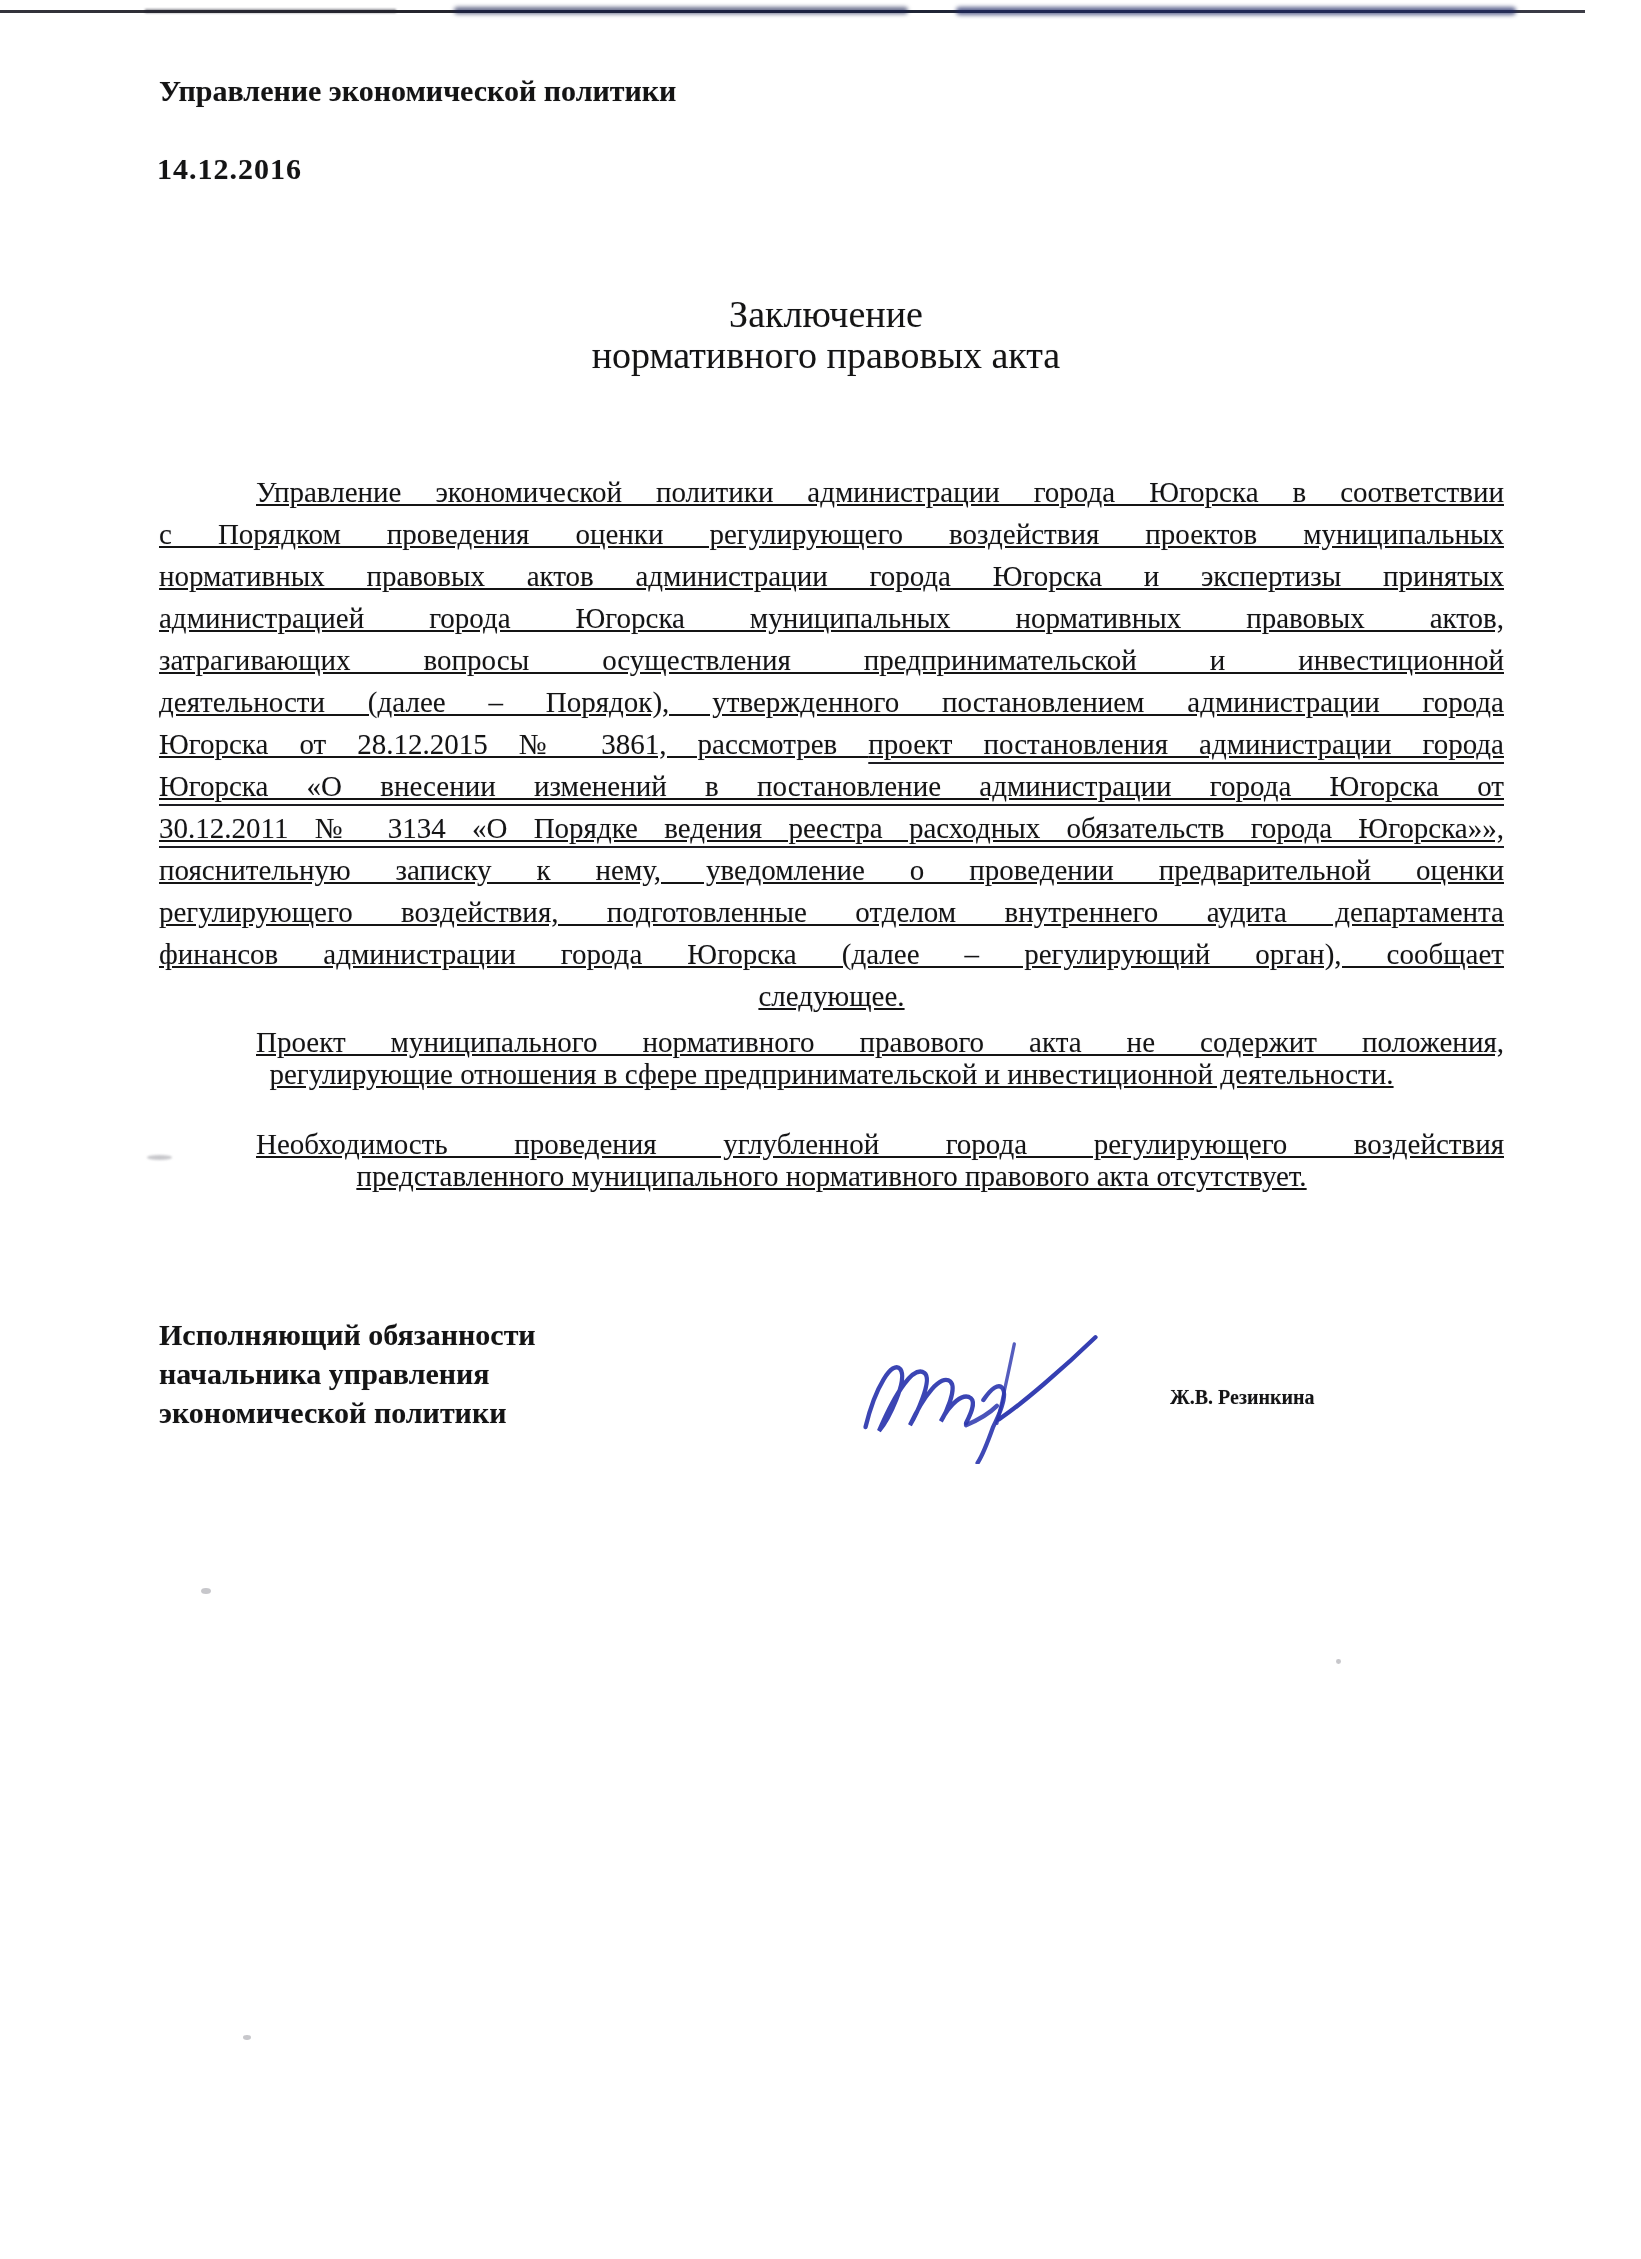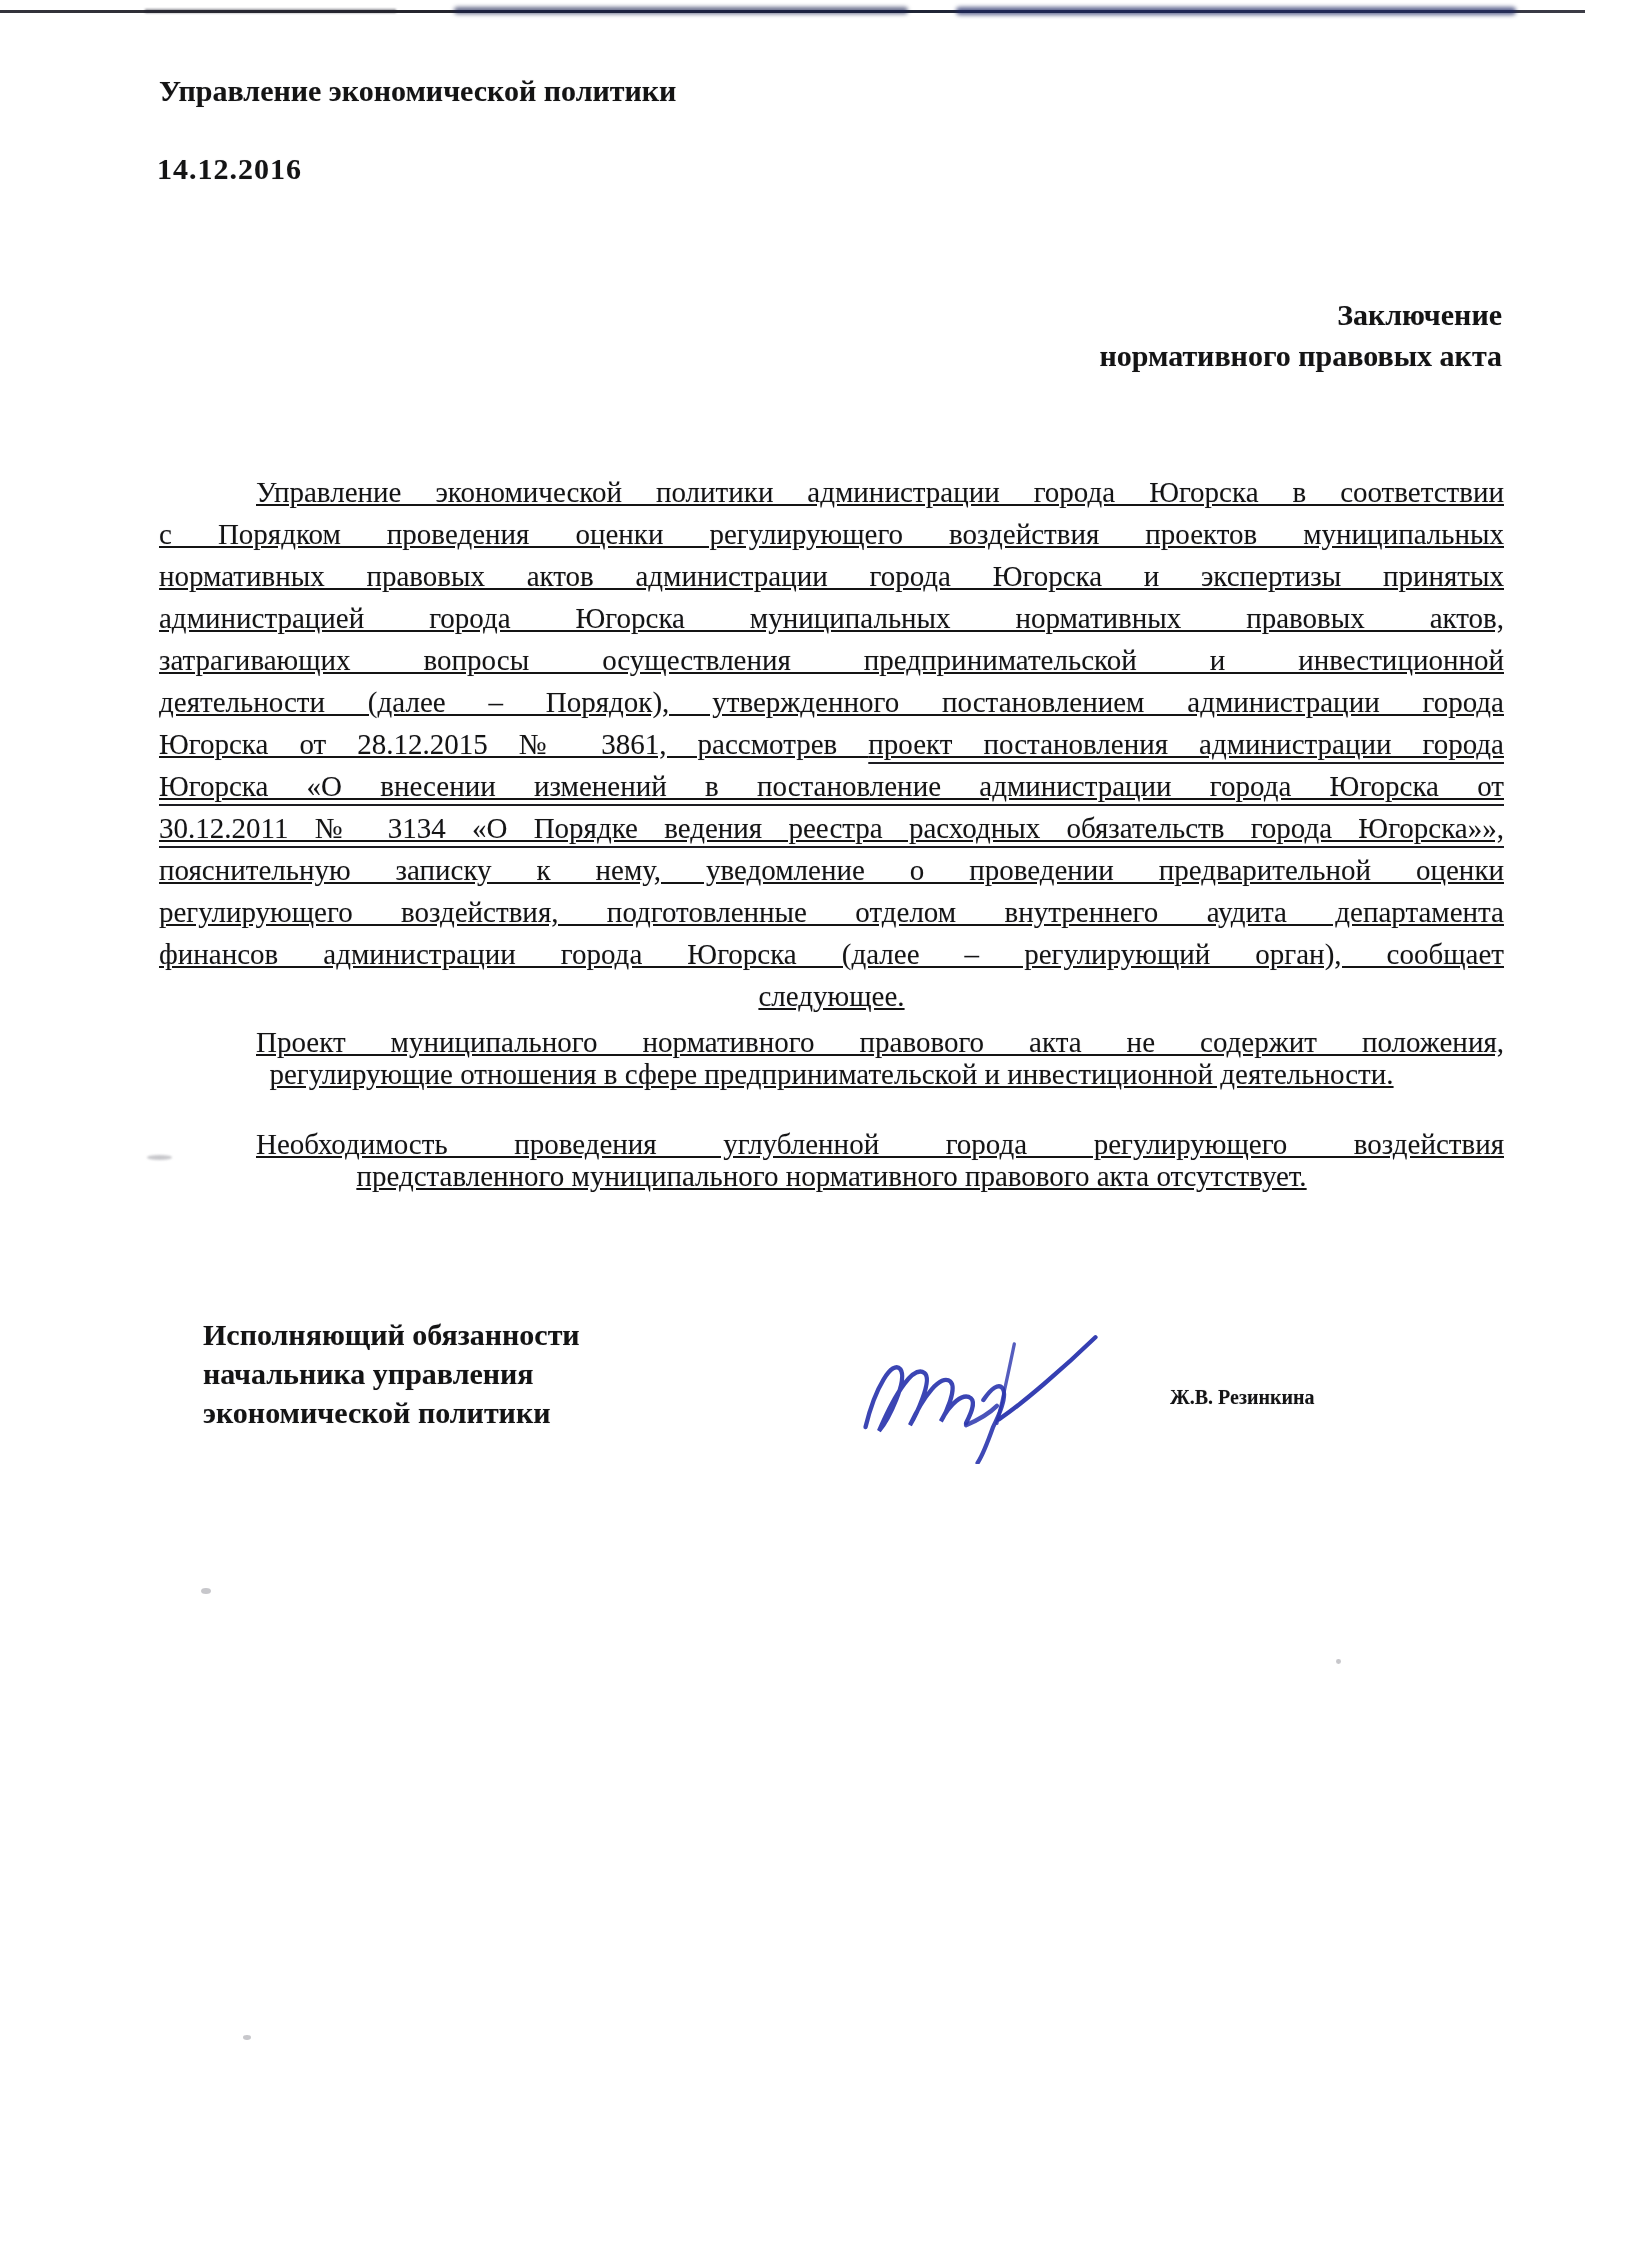--- a/index.html
+++ b/index.html
@@ -68,23 +68,23 @@
     position: absolute;
     top: 152px; left: 157px;
     font-size: 30px; font-weight: 700;
     letter-spacing: 1px;
     white-space: nowrap;
   }
   .doc-title {
     position: absolute;
     top: 294px; left: 150px;
     width: 1352px;
-    font-size: 30px; font-weight: 700;
+    font-size: 38px; font-weight: 400;
     line-height: 41px;
-    text-align: right;
+    text-align: center;
   }
 
   .para {
     position: absolute;
     left: 159px;
     width: 1345px;
     font-size: 29px;
     text-decoration: underline;
   }
   .para-1 { top: 471px;  line-height: 42px; }
@@ -102,21 +102,20 @@
     text-decoration-color: #1c1c22;
   }
 
   
   .sig-position {
     position: absolute;
     top: 1315px; left: 159px;
     font-size: 30px; font-weight: 700;
     line-height: 39px;
     white-space: nowrap;
-    margin-left: 44px;
   }
   .sig-name {
     position: absolute;
     top: 1386px; left: 1170px;
     font-size: 20px; font-weight: 700;
     white-space: nowrap;
   }
   .sig-ink {
     position: absolute;
     top: 1311px; left: 852px;

